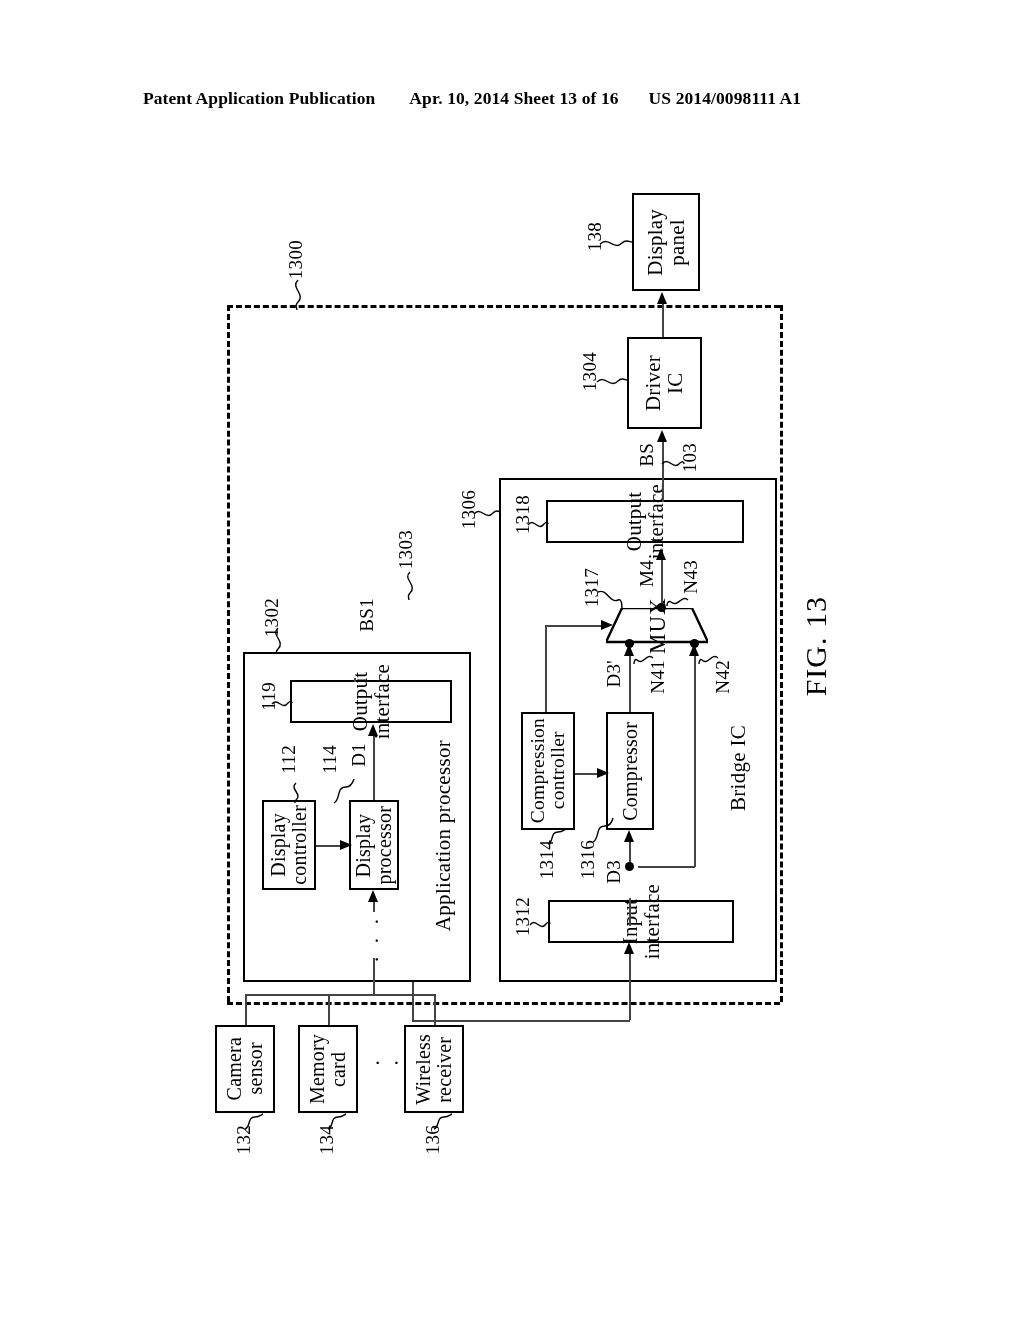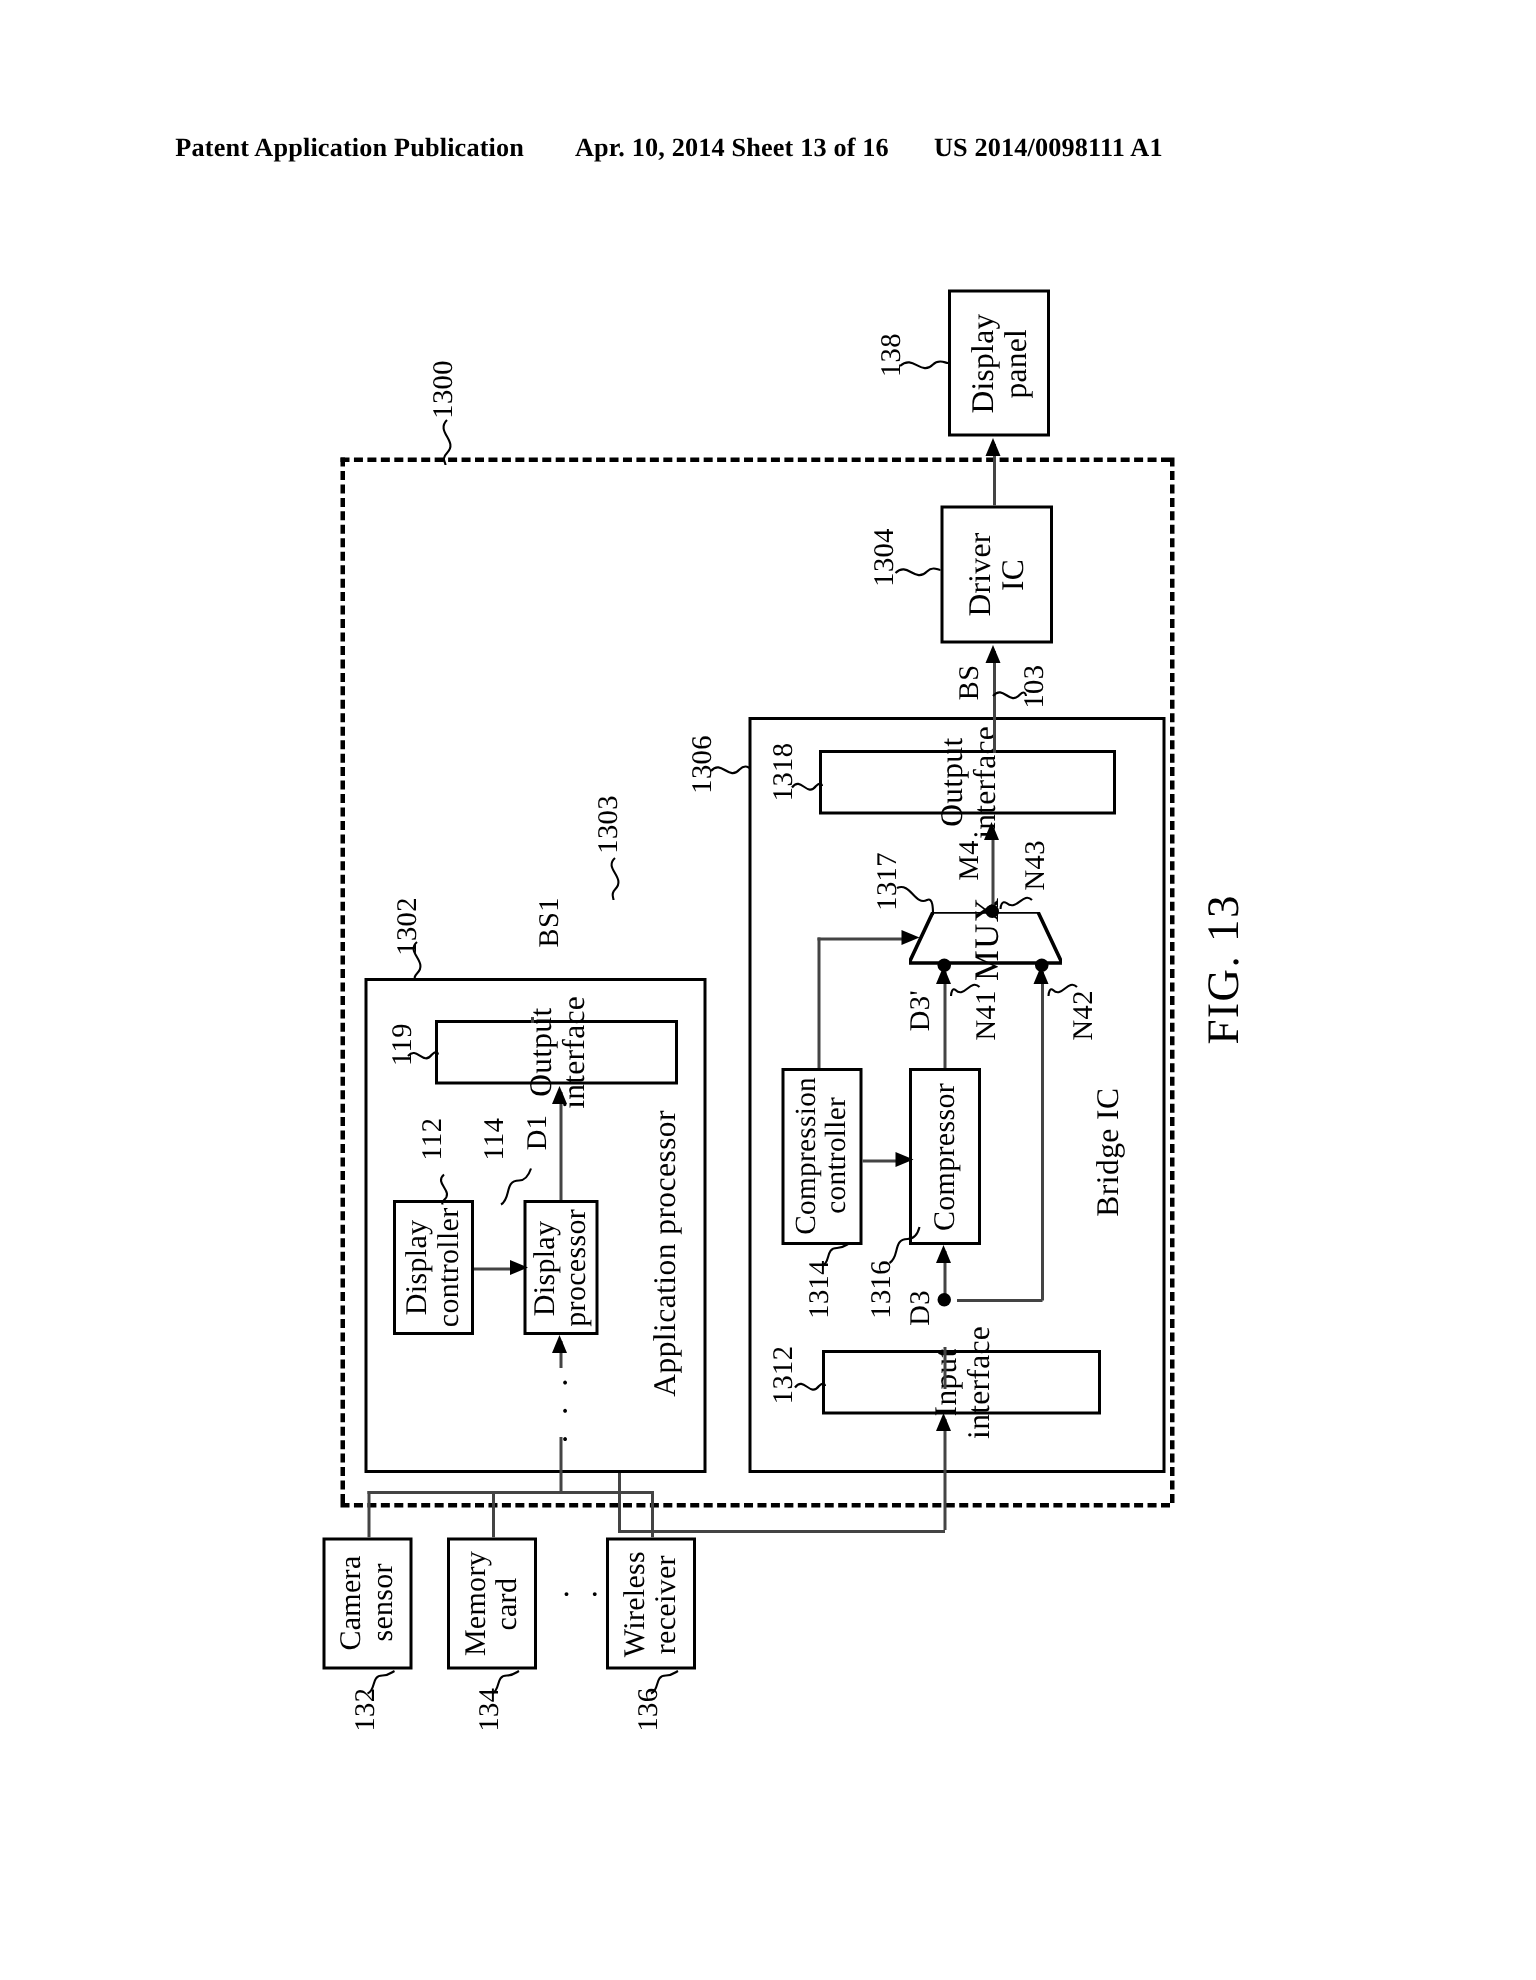--- a/index.html
+++ b/index.html
@@ -1,19 +1,19 @@
 <!DOCTYPE html>
 <html><head>
 <meta charset="utf-8">
 <style>
   html,body{margin:0;padding:0;background:#fff;}
   body{width:1024px;height:1320px;position:relative;font-family:"Liberation Serif",serif;color:#000;overflow:hidden;}
 
   
-  #header{position:absolute;top:88px;left:0;width:892px;text-align:center;}
+  #header{position:absolute;top:88px;left:0;width:892px;text-align:center;padding-left:26px;}
   #header .hdr{display:inline-block;font-family:"Liberation Serif",serif;font-weight:bold;font-size:17.5px;letter-spacing:.1px;}
   #header .gap1{display:inline-block;width:34px;}
   #header .gap2{display:inline-block;width:30px;}
 
   
   #canvas{position:absolute;left:0;top:0;width:1024px;height:1320px;}
 
   
   .box{position:absolute;border:2px solid #000;background:#fff;box-sizing:border-box;
        display:flex;align-items:center;justify-content:center;}

